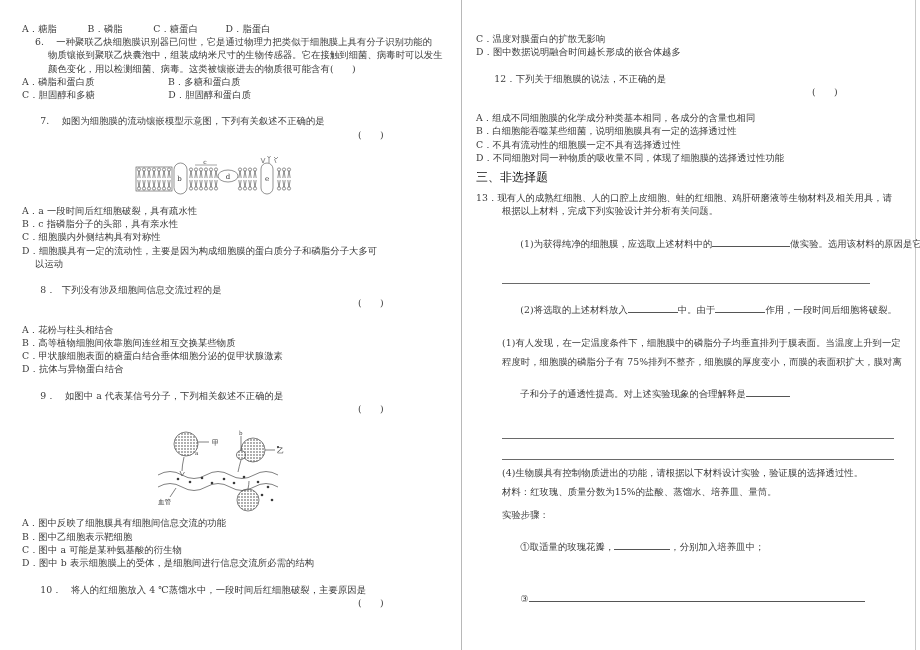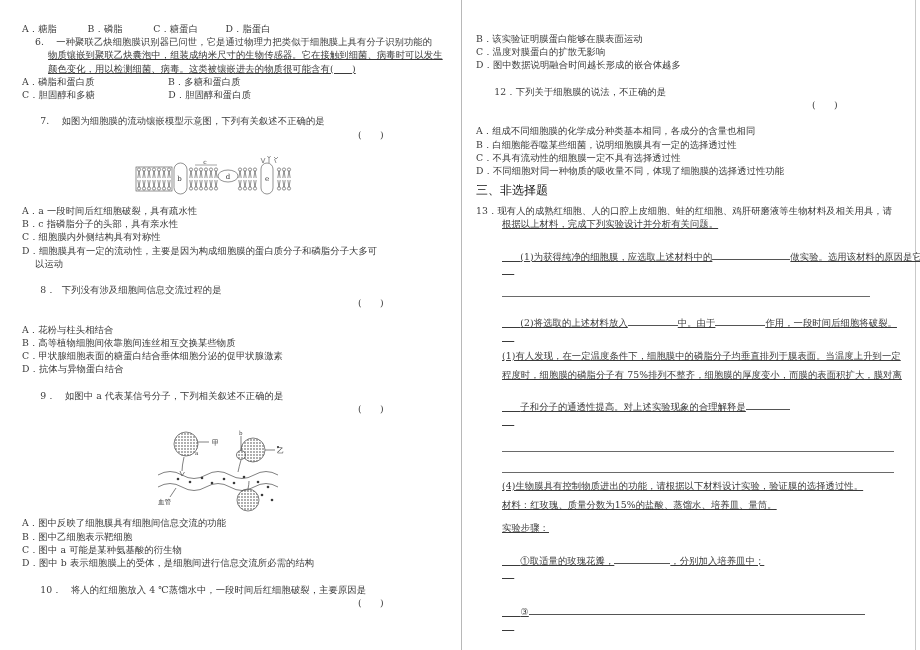--- a/index.html
+++ b/index.html
@@ -50,21 +50,21 @@
     font-size: 9.3px;
     line-height: 13.2px;
     white-space: pre;
     letter-spacing: 0.1px;
     color: #3a3a3a;
   }
   .line.opts {
     white-space: pre;
   }
   .line.indent1 { padding-left: 13px; }
-  .line.indent2 { padding-left: 26px; text-decoration: underline; }
+  .line.indent2 { padding-left: 26px; }
   .line.stem    { padding-left: 13px; }
 
   .sec-head {
     font-size: 12px;
     line-height: 15px;
     font-weight: normal;
     color: #111;
     white-space: pre;
   }
 
@@ -294,21 +294,20 @@
       <span>10．   将人的红细胞放入 4 ℃蒸馏水中，一段时间后红细胞破裂，主要原因是</span>
       <span style="position:absolute; left:336px;">(      )</span>
     </div>
 
   </div>
 
   <div class="col" id="col-right">
 
     <div class="spacer-10"></div>
 
-    <div class="line opts">B．该实验证明膜蛋白能够在膜表面运动</div>
     <div class="line opts">C．温度对膜蛋白的扩散无影响</div>
     <div class="line opts">D．图中数据说明融合时间越长形成的嵌合体越多</div>
 
     <div class="line" style="position:relative;">
       <span>12．下列关于细胞膜的说法，不正确的是</span>
       <span style="position:absolute; left:336px;">(      )</span>
     </div>
     <div class="line opts">A．组成不同细胞膜的化学成分种类基本相同，各成分的含量也相同</div>
     <div class="line opts">B．白细胞能吞噬某些细菌，说明细胞膜具有一定的选择透过性</div>
     <div class="line opts">C．不具有流动性的细胞膜一定不具有选择透过性</div>

